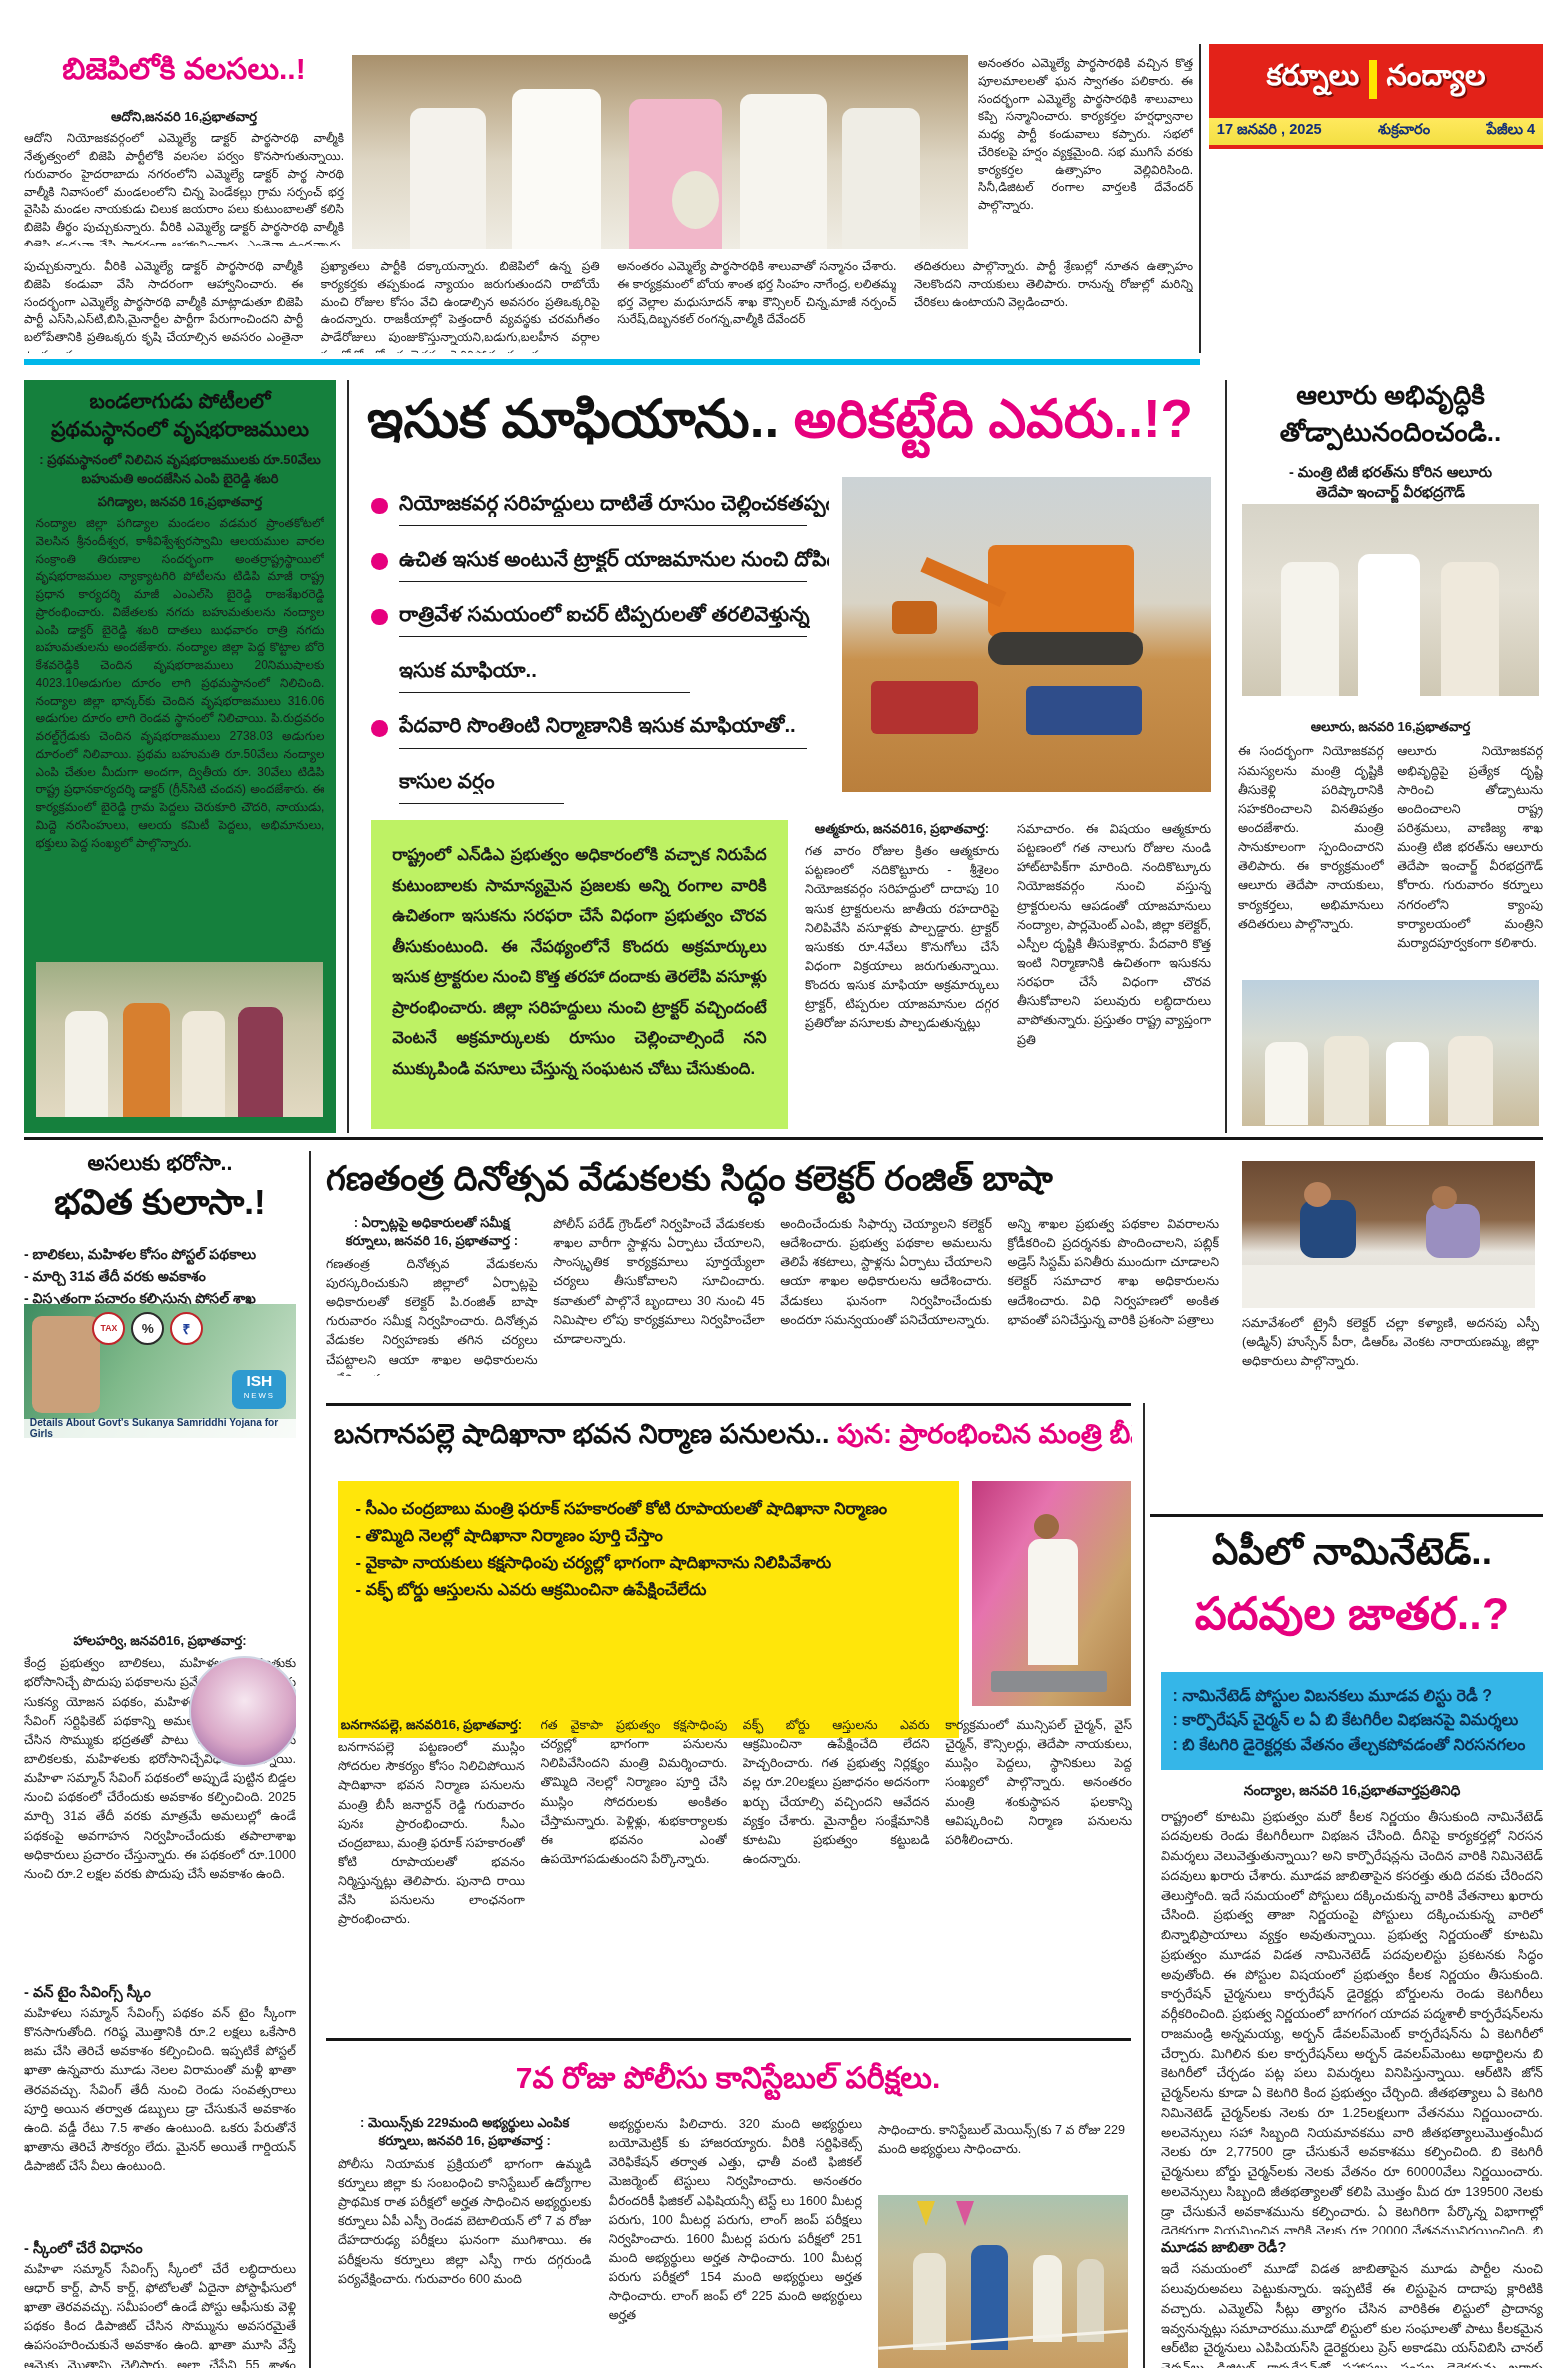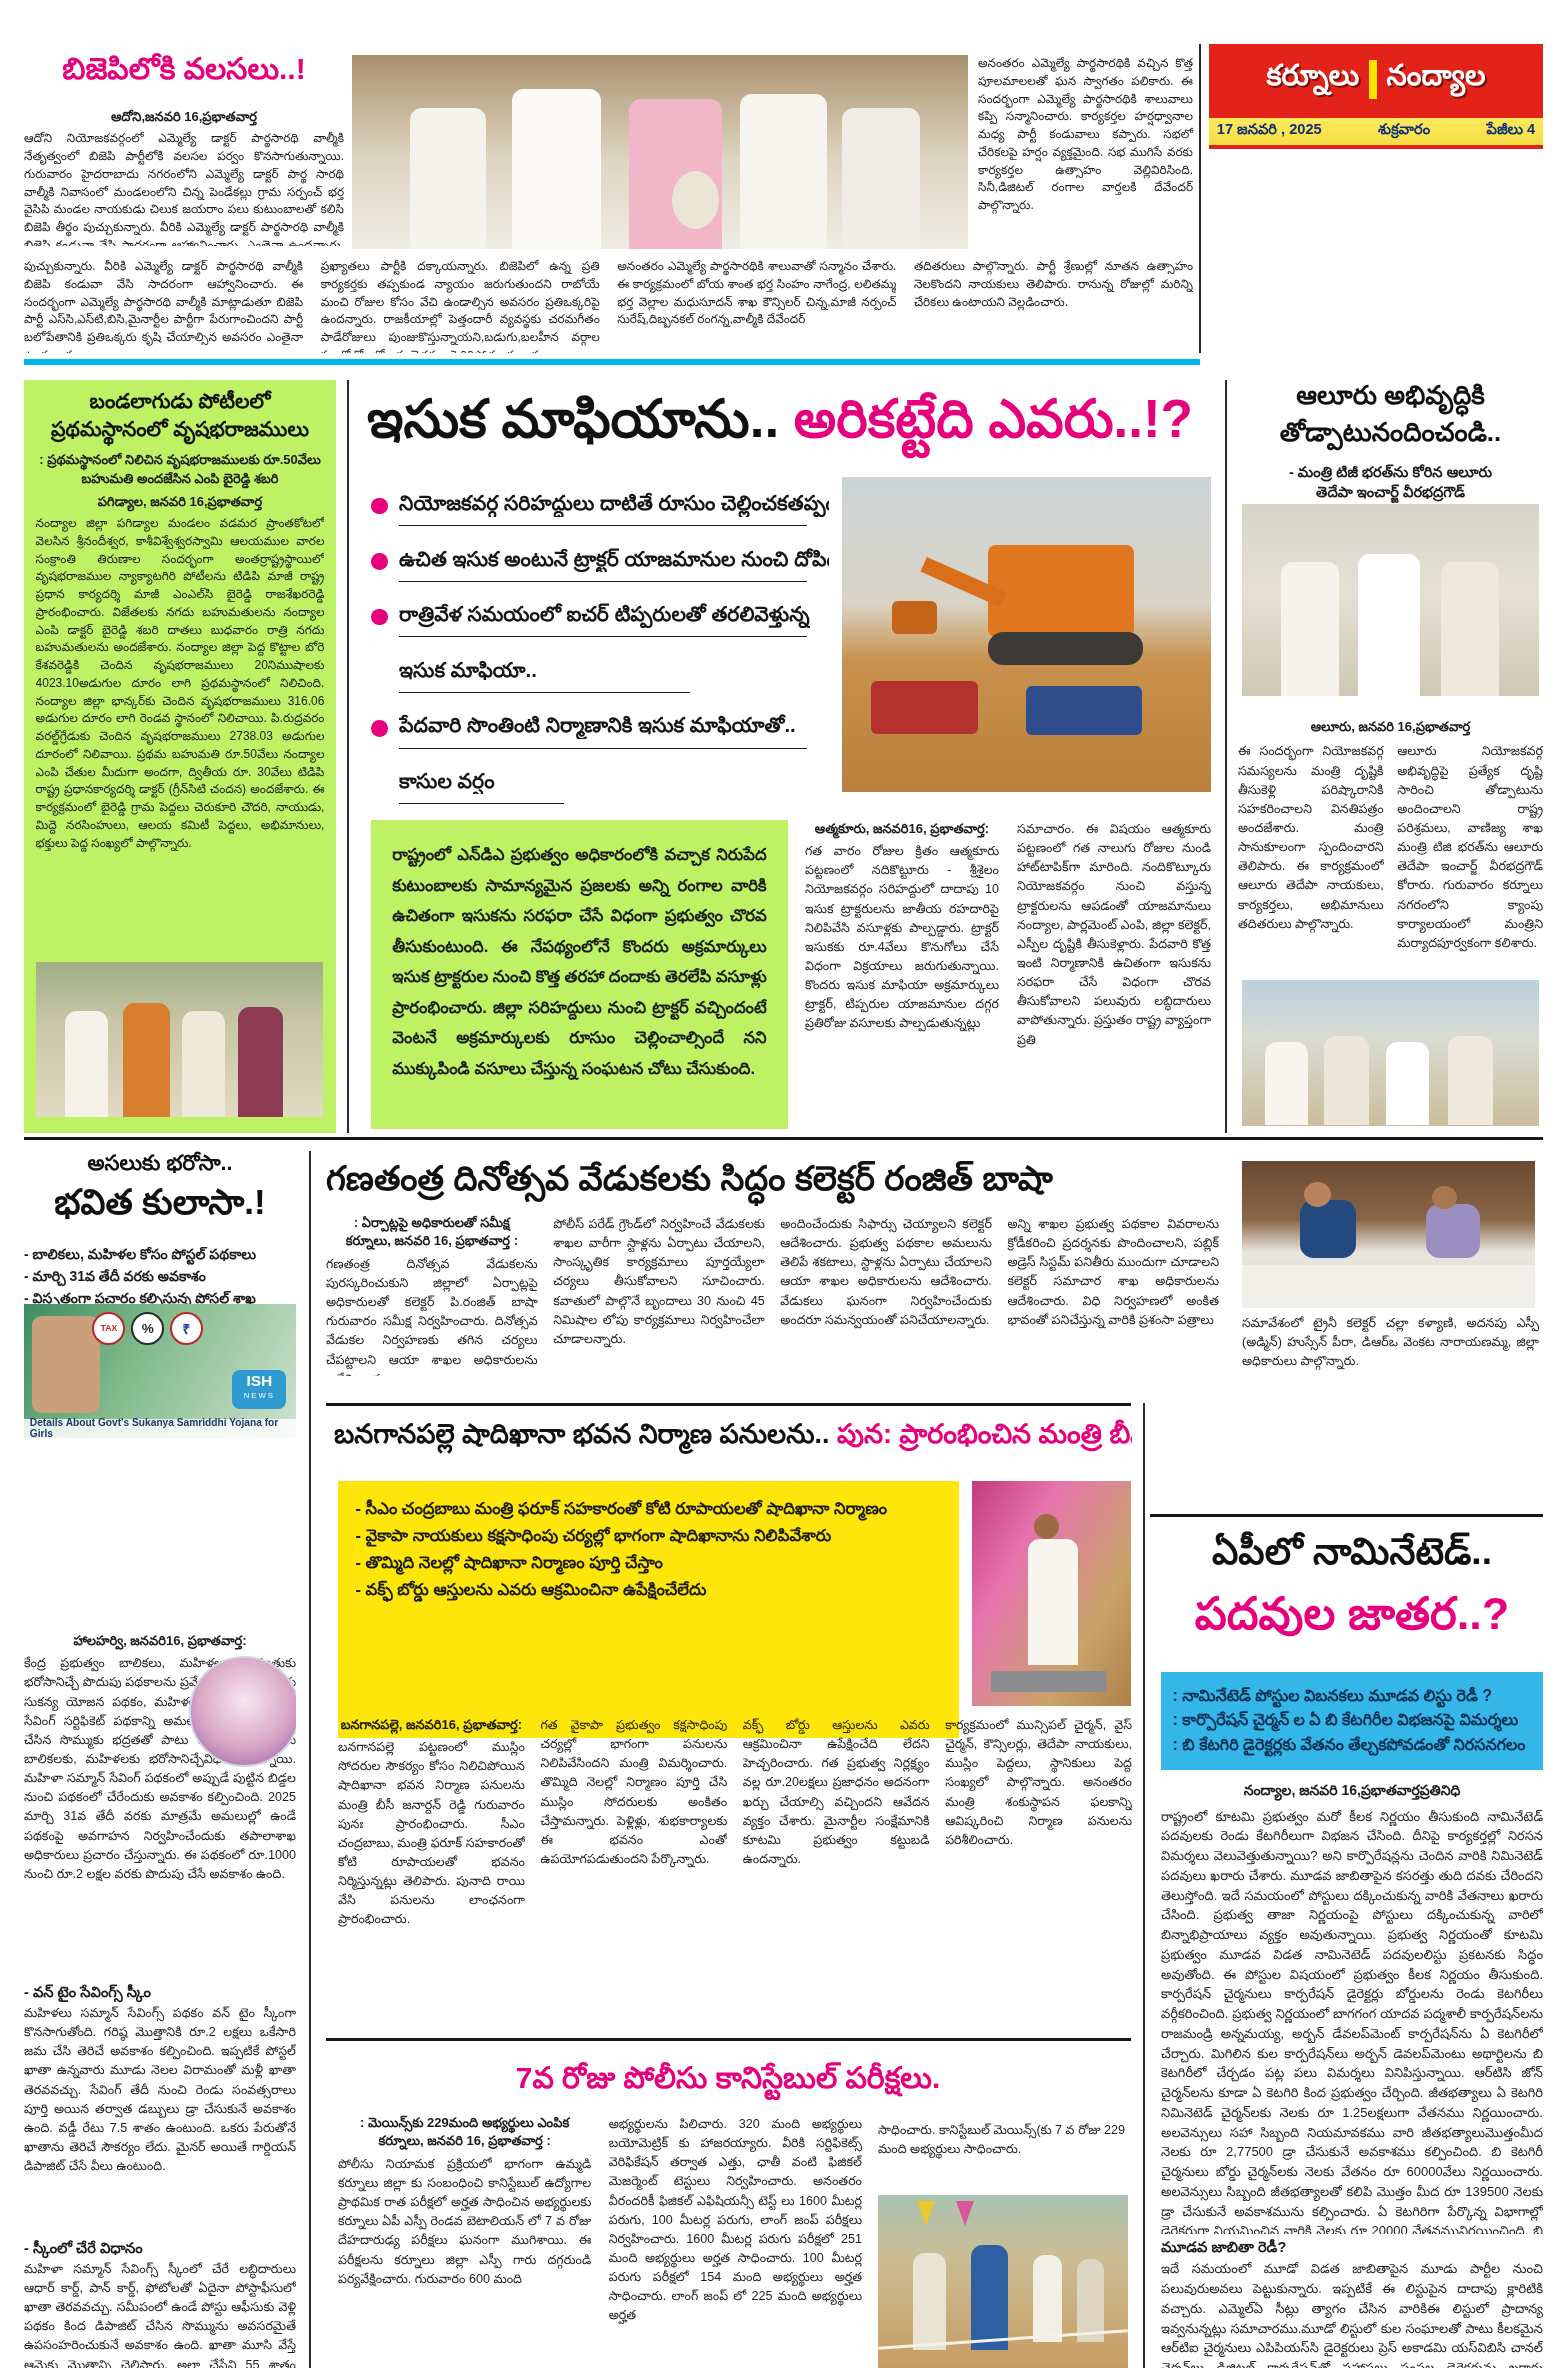--- a/index.html
+++ b/index.html
@@ -9,21 +9,21 @@
   .body-sm{font-size:12px;line-height:1.48;text-align:justify;overflow:hidden;}
   .dateline{font-weight:bold;text-align:center;font-size:13px;line-height:1.4;}
   .vrule{width:1.9px;background:#2a2a2a;}
   .hrule{background:#161616;}
   .cyanrule{background:#00b7ea;}
   .ph{position:absolute;overflow:hidden;background:#d8cfc0;}
   .fig{position:absolute;border-radius:11.6px 11.6px 0 0;}
   .headline-pink{color:#e6007e;font-weight:bold;}
   .headline-black{color:#111;font-weight:bold;}
   .center{text-align:center;}
-  .yellowbox{background:#bef264;}
+  .yellowbox{background:#15803d;}
   .bluebox{background:#bef264;}
   .brightyellow{background:#ffe60a;}
   .cyanbox{background:#35b6e8;color:#0c2f52;}
   .b-item{display:flex;gap:11.6px;align-items:flex-start;}
   .b-dot{width:16.5px;height:16.5px;border-radius:50%;background:#e6007e;flex:none;margin-top:7.8px;}
   .b-text{font-size:20.4px;font-weight:bold;color:#161616;line-height:1.3;white-space:nowrap;overflow:hidden;}
   .b-rule{border-bottom:1.9px solid #1c1c1c;margin:8.7px 0 19.4px 28px;}
   .dash-list div{font-weight:bold;font-size:14px;line-height:1.55;}
   .subhead-bold{font-weight:bold;}
   .nowrap{white-space:nowrap;overflow:hidden;}
@@ -230,22 +230,22 @@
   <div class="abs body-txt" style="left:1242px;top:1314px;width:297px;height:70px;font-size:12.6px;">సమావేశంలో ట్రైనీ కలెక్టర్ చల్లా కళ్యాణి, అదనపు ఎస్పీ (అడ్మిన్) హుస్సేన్ పీరా, డిఆర్ఒ వెంకట నారాయణమ్మ, జిల్లా అధికారులు పాల్గొన్నారు.</div>
 
   <div class="abs hrule" style="left:326px;top:1403px;width:805px;height:2.9px;"></div>
 
   <div class="abs nowrap" style="left:334px;top:1419px;width:798px;font-size:27px;font-weight:bold;">
     <span class="headline-black">బనగానపల్లె షాదిఖానా భవన నిర్మాణ పనులను.. </span><span class="headline-pink">పున: ప్రారంభించిన మంత్రి బీసీ</span>
   </div>
 
   <div class="abs brightyellow" style="left:338px;top:1481px;width:621px;height:257px;padding:13.6px 17.5px;box-sizing:border-box;overflow:hidden;">
     <div style="font-weight:bold;font-size:16.5px;line-height:1.65;">- సీఎం చంద్రబాబు మంత్రి ఫరూక్ సహకారంతో కోటి రూపాయలతో షాదిఖానా నిర్మాణం</div>
+    <div style="font-weight:bold;font-size:16.5px;line-height:1.65;">- తొమ్మిది నెలల్లో షాదిఖానా నిర్మాణం పూర్తి చేస్తాం</div>
     <div style="font-weight:bold;font-size:16.5px;line-height:1.65;">- వైకాపా నాయకులు కక్షసాధింపు చర్యల్లో భాగంగా షాదిఖానాను నిలిపివేశారు</div>
-    <div style="font-weight:bold;font-size:16.5px;line-height:1.65;">- తొమ్మిది నెలల్లో షాదిఖానా నిర్మాణం పూర్తి చేస్తాం</div>
     <div style="font-weight:bold;font-size:16.5px;line-height:1.65;">- వక్ఫ్ బోర్డు ఆస్తులను ఎవరు ఆక్రమించినా ఉపేక్షించేలేదు</div>
   </div>
 
   <div class="ph" style="left:972px;top:1481px;width:159px;height:225px;background:linear-gradient(120deg,#c23a7c 0%,#e673ae 30%,#caa36b 70%,#b08049 100%);">
     <div class="fig" style="left:56px;top:58px;width:50px;height:126px;background:#f7f5ef;"></div>
     <div class="fig" style="left:62px;top:33px;width:25px;height:25px;border-radius:50%;background:#9c6a43;"></div>
     <div style="position:absolute;left:19.4px;bottom:13.6px;width:116px;height:21.3px;background:#8a8c90;border-radius:2.9px;"></div>
   </div>
 
   <div class="abs" style="left:338px;top:1716px;width:794px;height:309px;display:flex;gap:15.5px;">

